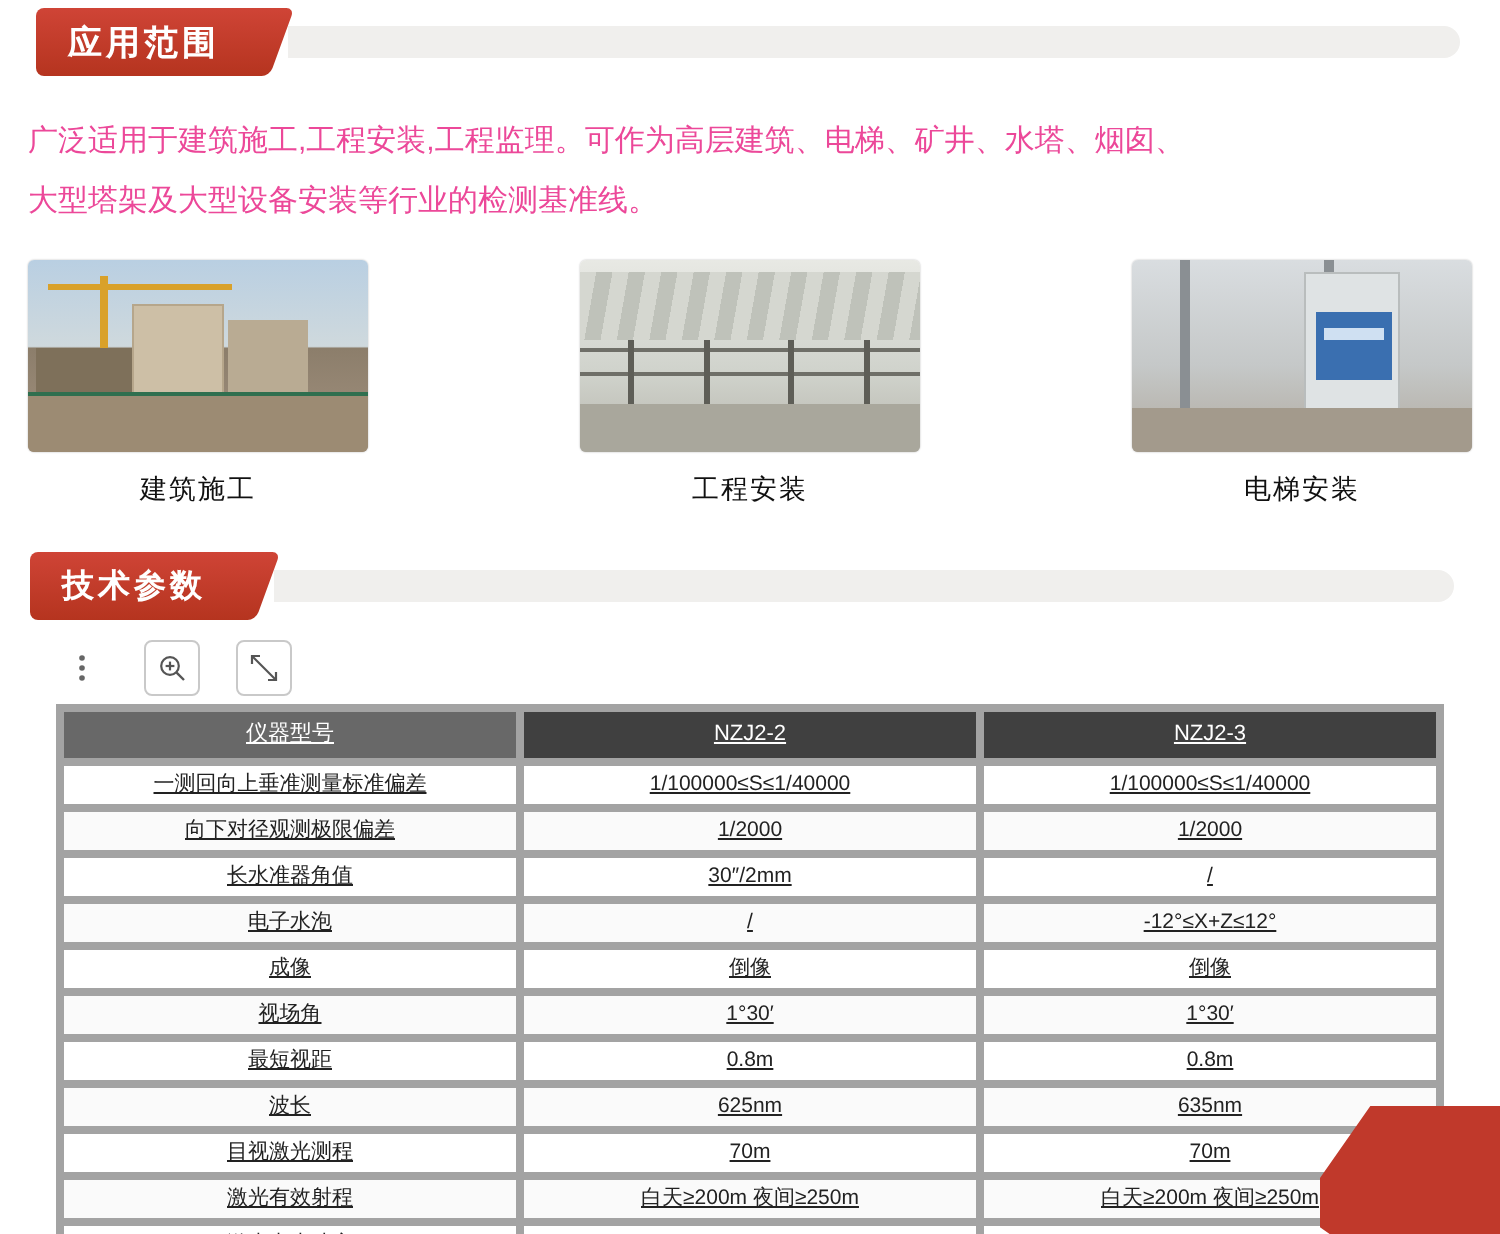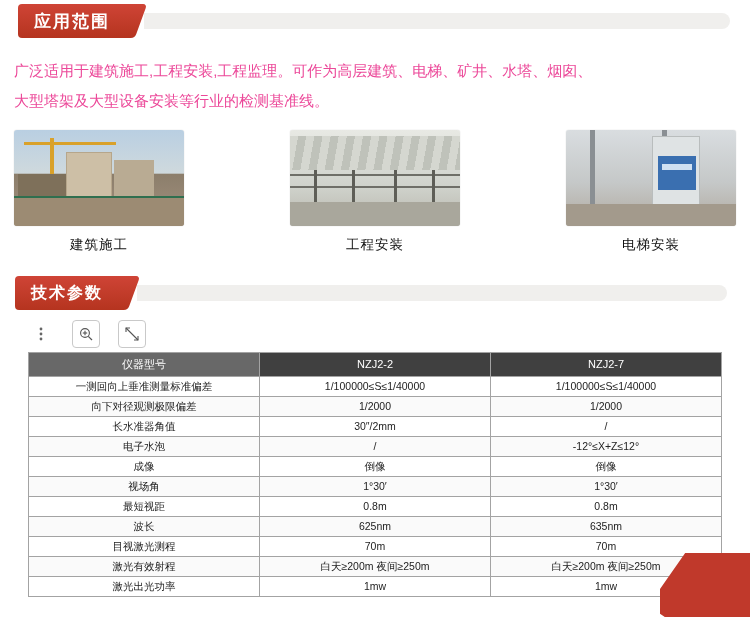--- a/index.html
+++ b/index.html
@@ -160,25 +160,26 @@
     margin: 4px 14px 0 28px;
   }
   table.spec {
     border-collapse: collapse;
     width: 694px;
     font-size: 10.5px;
     color: #222;
     table-layout: fixed;
   }
   table.spec th, table.spec td {
-    border: 1px solid #a3a3a3;
+    border: 4px solid #a3a3a3;
     text-align: center;
     padding: 2px 2px;
     height: 15px;
     line-height: 13px;
+    text-decoration: underline;
   }
   table.spec thead th {
     background: #404040;
     color: #ffffff;
     font-weight: normal;
     height: 19px;
     font-size: 11px;
   }
   table.spec thead th.first { background: #686868; }
   table.spec tbody td.label {
@@ -294,21 +295,21 @@
     </svg>
   </div>
 </div>
 
 <div class="spec-wrap">
   <table class="spec">
     <thead>
       <tr>
         <th class="first">仪器型号</th>
         <th>NZJ2-2</th>
-        <th>NZJ2-7</th>
+        <th>NZJ2-3</th>
       </tr>
     </thead>
     <tbody>
         <tr>
           <td class="label">一测回向上垂准测量标准偏差</td>
           <td>1/100000≤S≤1/40000</td>
           <td>1/100000≤S≤1/40000</td>
         </tr>
         <tr>
           <td class="label">向下对径观测极限偏差</td>

